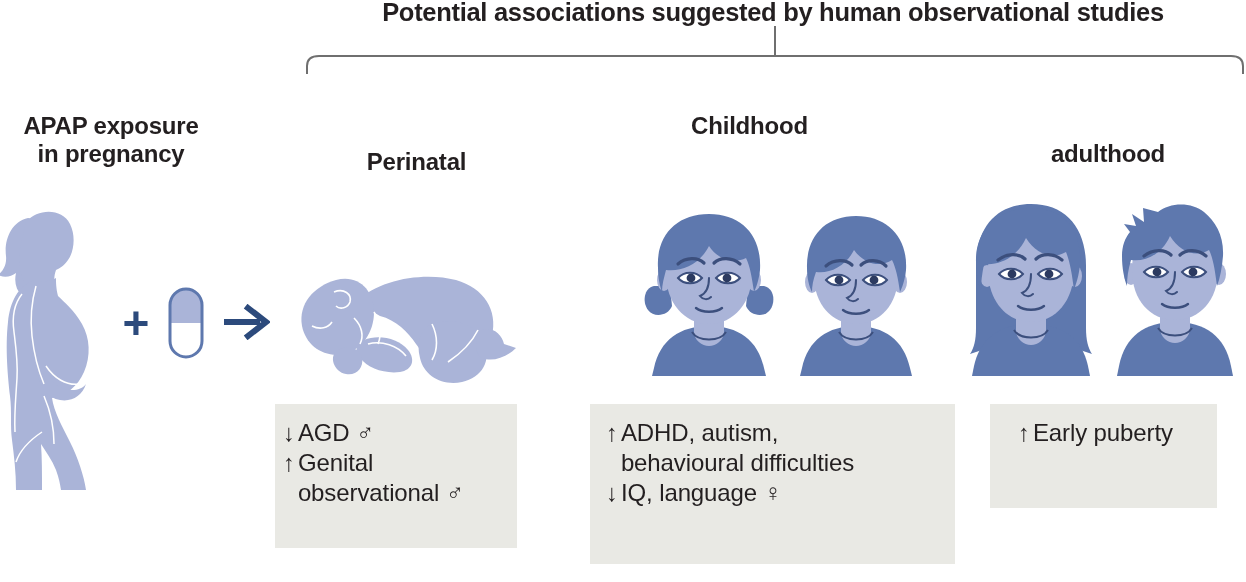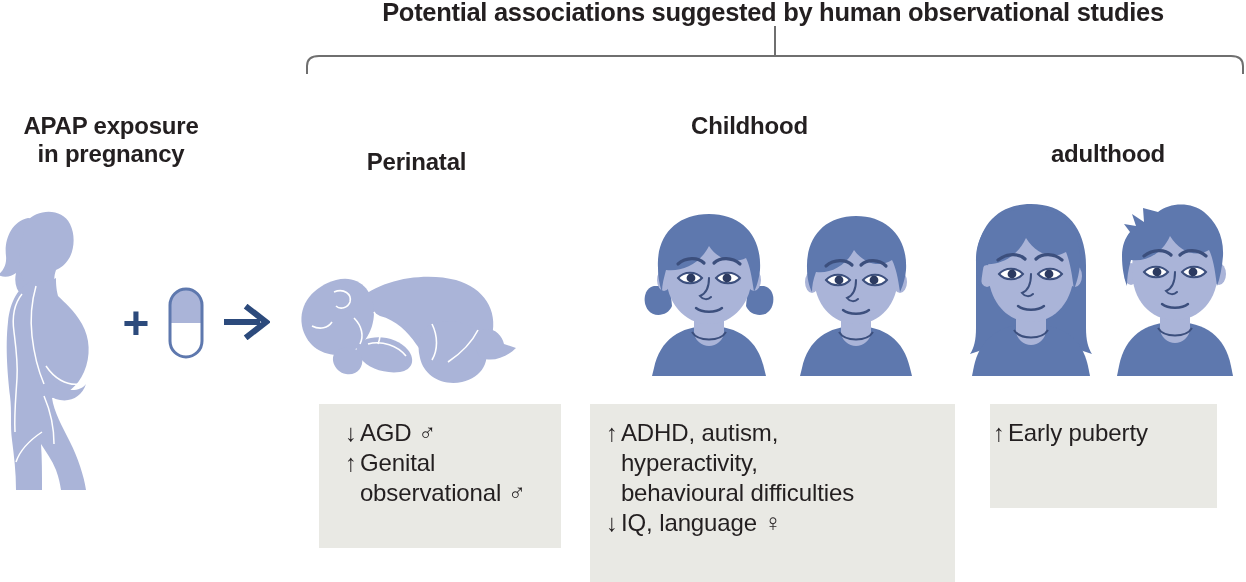--- a/index.html
+++ b/index.html
@@ -43,23 +43,23 @@
   
   .infobox{
     position:absolute;
     background:#e9e9e4;
     font-size:24px;
     line-height:30px;
     color:#231f20;
     letter-spacing:-0.1px;
     box-sizing:border-box;
   }
-  #box-perinatal{left:275px;top:404px;width:242px;height:144px;padding:14px 14px 0 26px;margin-left:44px;}
-  #box-childhood{left:590px;top:404px;width:365px;height:178px;padding:14px 10px 0 16px;}
-  #box-adolescence{left:990px;top:404px;width:227px;height:104px;padding:14px 10px 0 3px;}
+  #box-perinatal{left:275px;top:404px;width:242px;height:144px;padding:14px 14px 0 8px;}
+  #box-childhood{left:590px;top:404px;width:365px;height:160px;padding:14px 10px 0 16px;}
+  #box-adolescence{left:990px;top:404px;width:227px;height:104px;padding:14px 10px 0 28px;}
 
   .infobox .line{display:block;white-space:pre-wrap;}
   .infobox .arrow{display:inline-block;width:0.62em;}
 
   
   #plus-sign{
     position:absolute;left:113px;top:300px;width:46px;height:46px;
     color:#2c4a7c;font-size:46px;font-weight:bold;line-height:46px;text-align:center;
   }
   #capsule{position:absolute;left:168px;top:287px;width:36px;height:72px;}
@@ -291,21 +291,20 @@
   </svg>
 
   <div class="infobox" id="box-perinatal">
     <span class="line"><span class="arrow">↓</span><span>AGD ♂</span></span>
     <span class="line"><span class="arrow">↑</span><span>Genital</span></span>
     <span class="line"><span class="arrow"></span><span>observational ♂</span></span>
   </div>
 
   <div class="infobox" id="box-childhood">
     <span class="line"><span class="arrow">↑</span><span>ADHD, autism,</span></span>
-    <span class="line"><span class="arrow"></span><span>hyperactivity,</span></span>
     <span class="line"><span class="arrow"></span><span>behavioural difficulties</span></span>
     <span class="line"><span class="arrow">↓</span><span>IQ, language ♀</span></span>
   </div>
 
   <div class="infobox" id="box-adolescence">
     <span class="line"><span class="arrow">↑</span><span>Early puberty</span></span>
   </div>
 
 </div>
 

